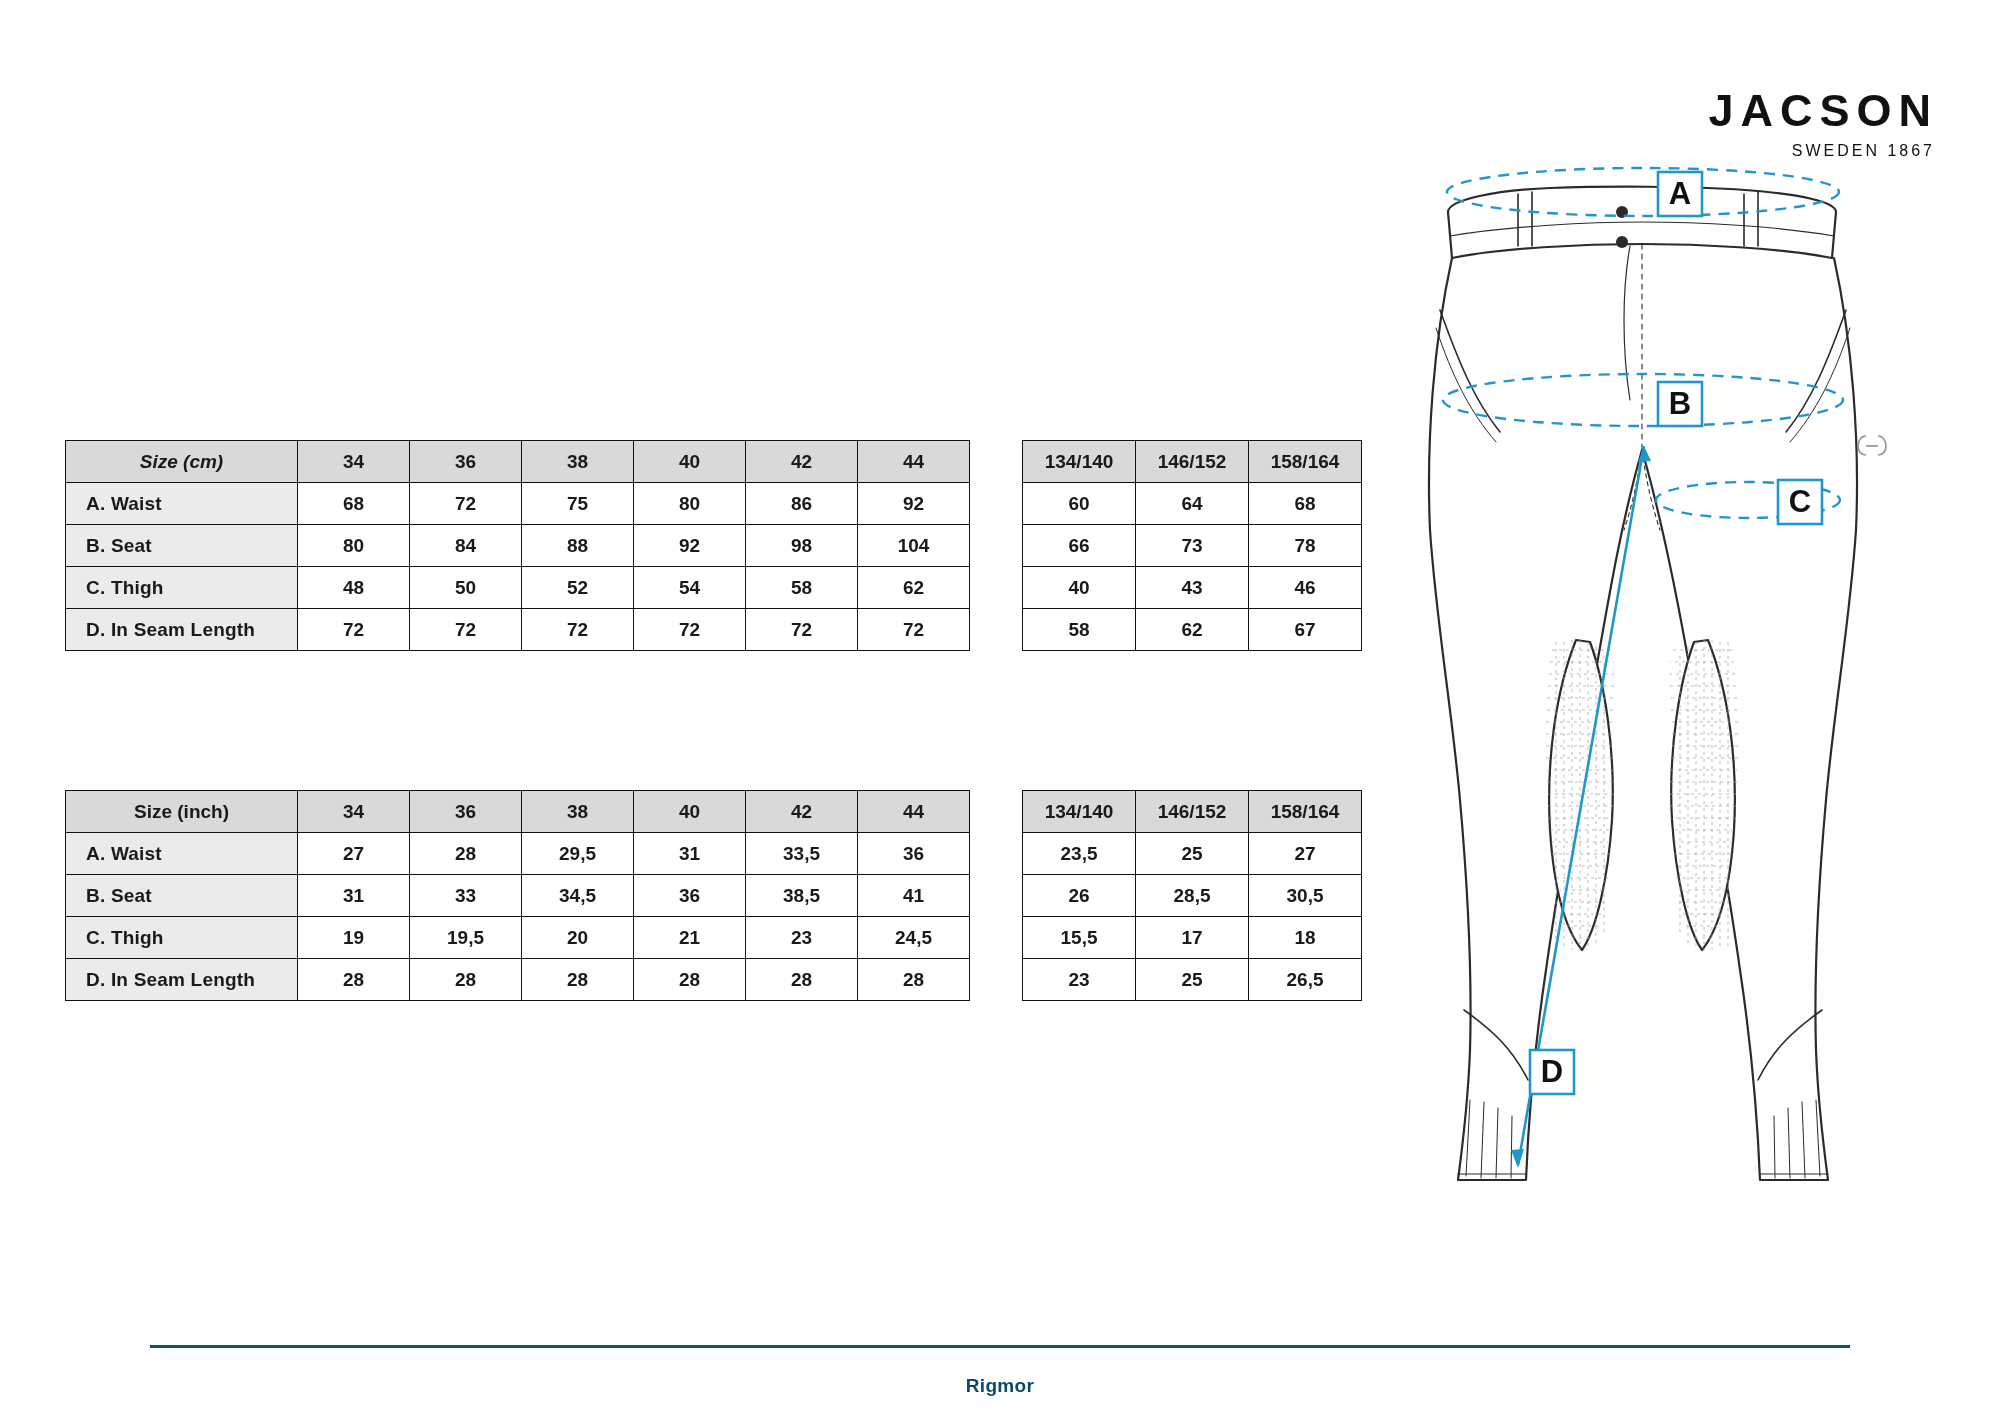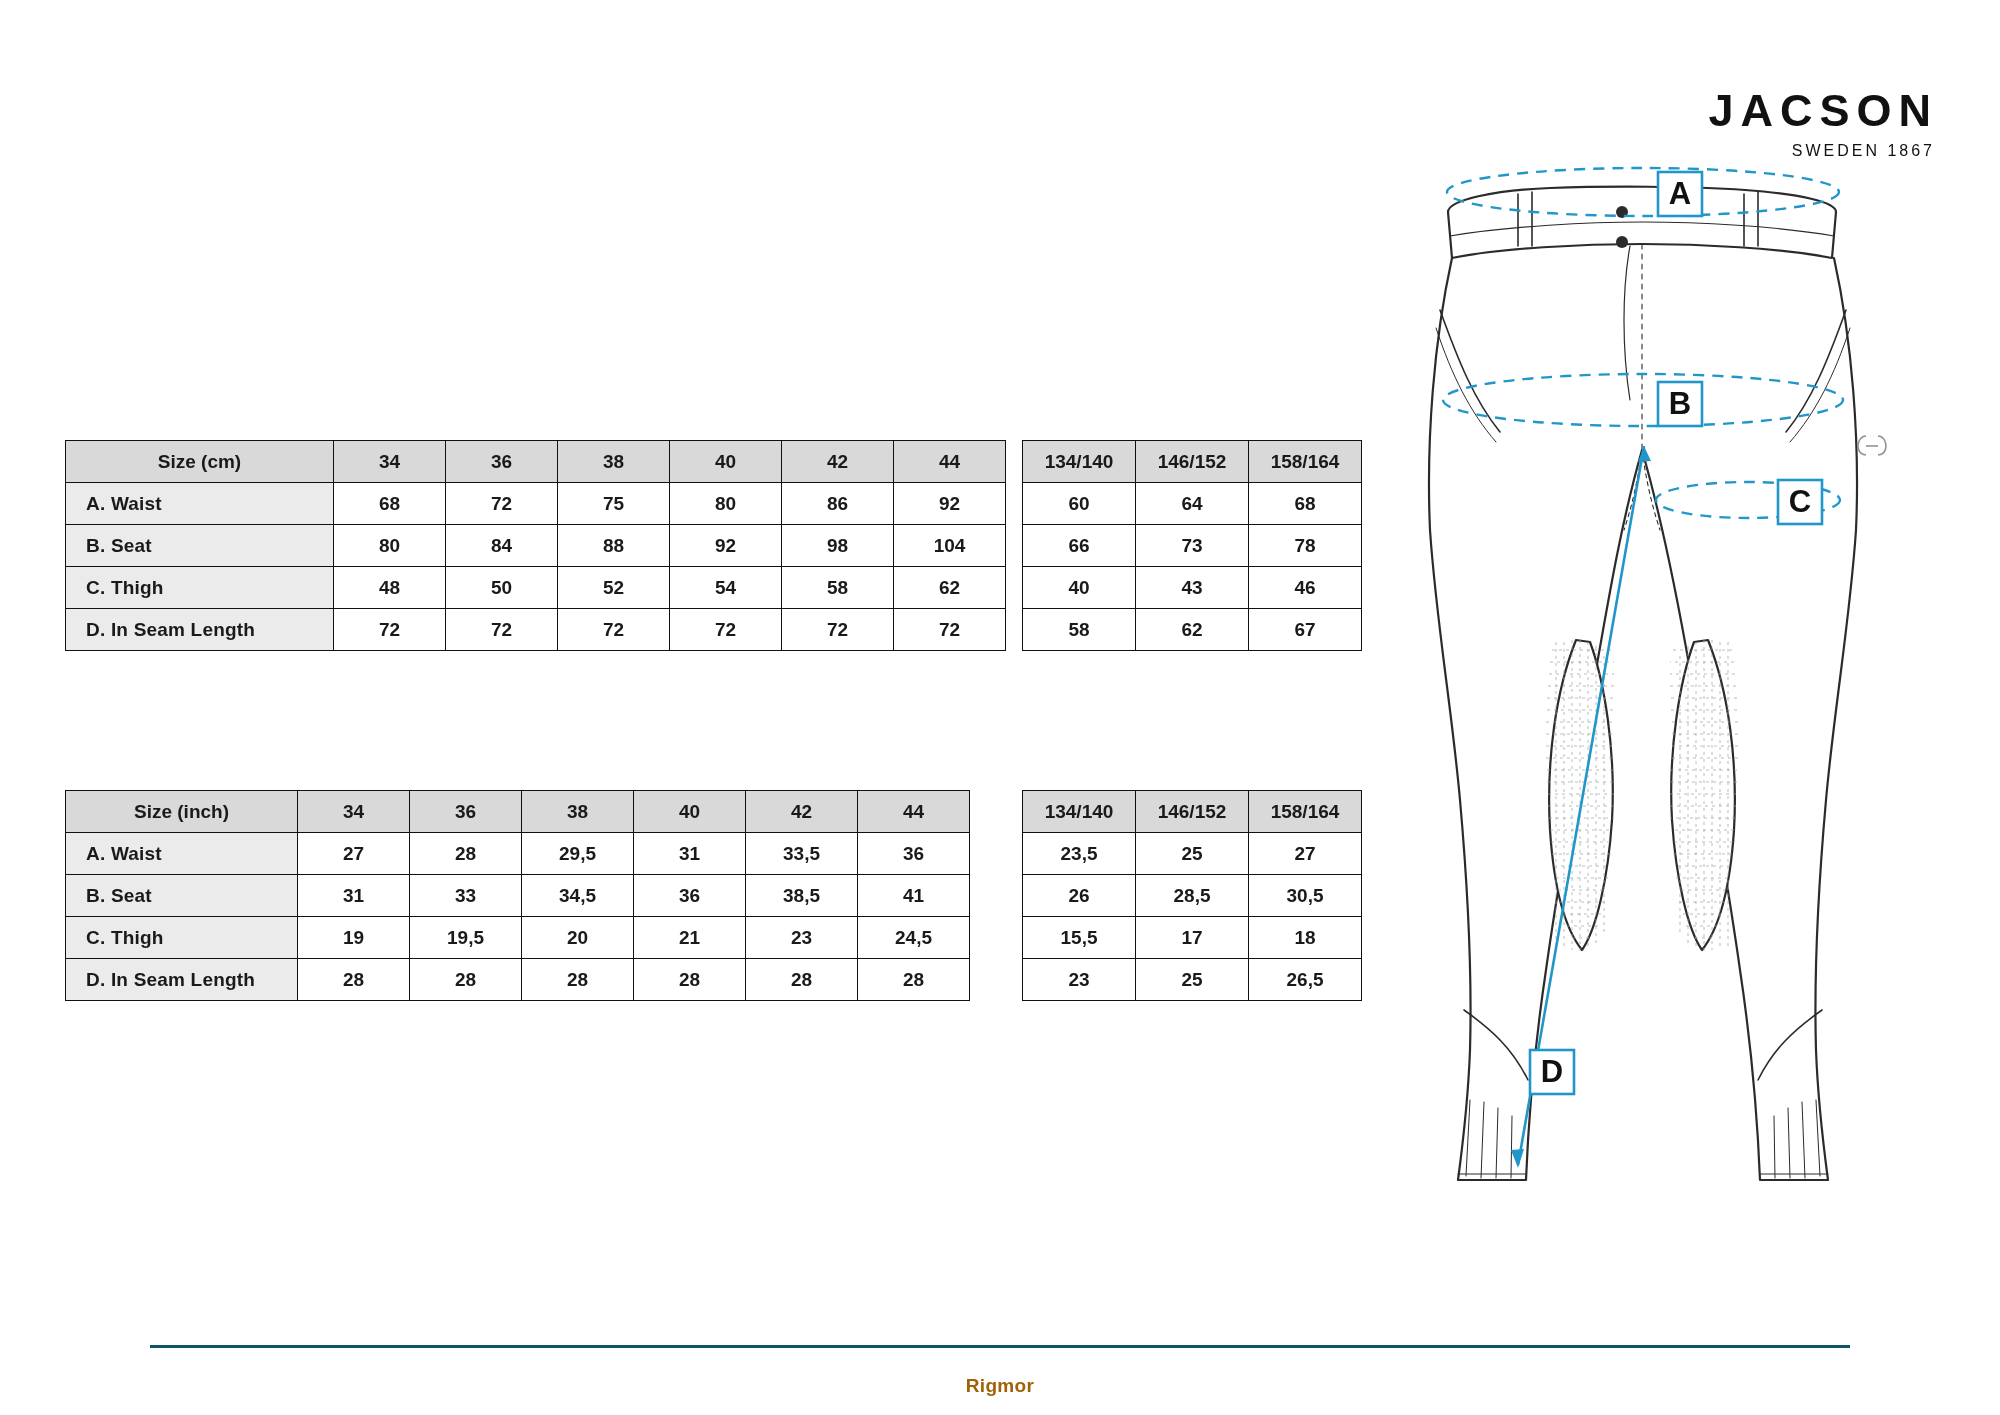--- a/index.html
+++ b/index.html
@@ -61,21 +61,21 @@
     background: #d9d9d9;
     font-weight: 700;
   }
   .tbl .shade {
     background: #ebebeb;
   }
   .tbl .val { background: #ffffff; font-weight: 700; }
 
   
   #table-cm { left: 65px; top: 440px; }
-  #table-cm .c-lbl { width: 268px; }
+  #table-cm .c-lbl { width: 232px; font-style: italic; }
   #table-cm .c-val { width: 112px; }
 
   
   #table-cm-youth { left: 1022px; top: 440px; }
   #table-cm-youth .c-val { width: 113px; }
 
   
   #table-inch { left: 65px; top: 790px; }
   #table-inch .c-lbl { width: 232px; }
   #table-inch .c-val { width: 112px; }
@@ -103,21 +103,21 @@
     background: #0d5565;
   }
   .footer-label {
     position: absolute;
     left: 0;
     top: 1375px;
     width: 2000px;
     text-align: center;
     font-size: 19px;
     font-weight: 700;
-    color: #a16207;
+    color: #0c4a6e;
     letter-spacing: 0.3px;
   }
 </style>
 </head>
 <body>
 
 <div class="brand">
   <div class="brand-name">JACSON</div>
   <div class="brand-sub">SWEDEN 1867</div>
 </div>

